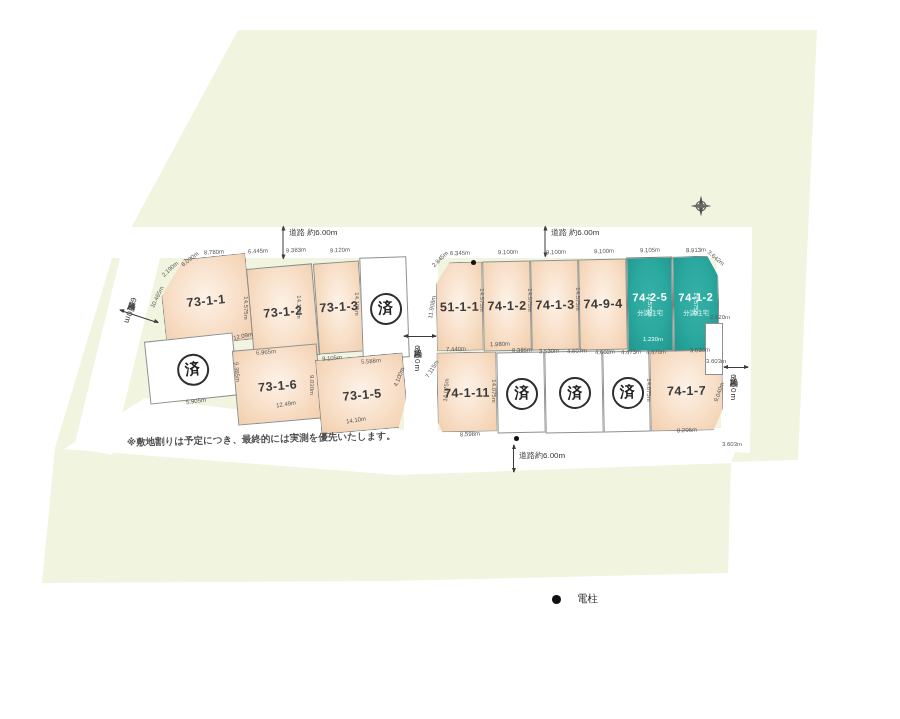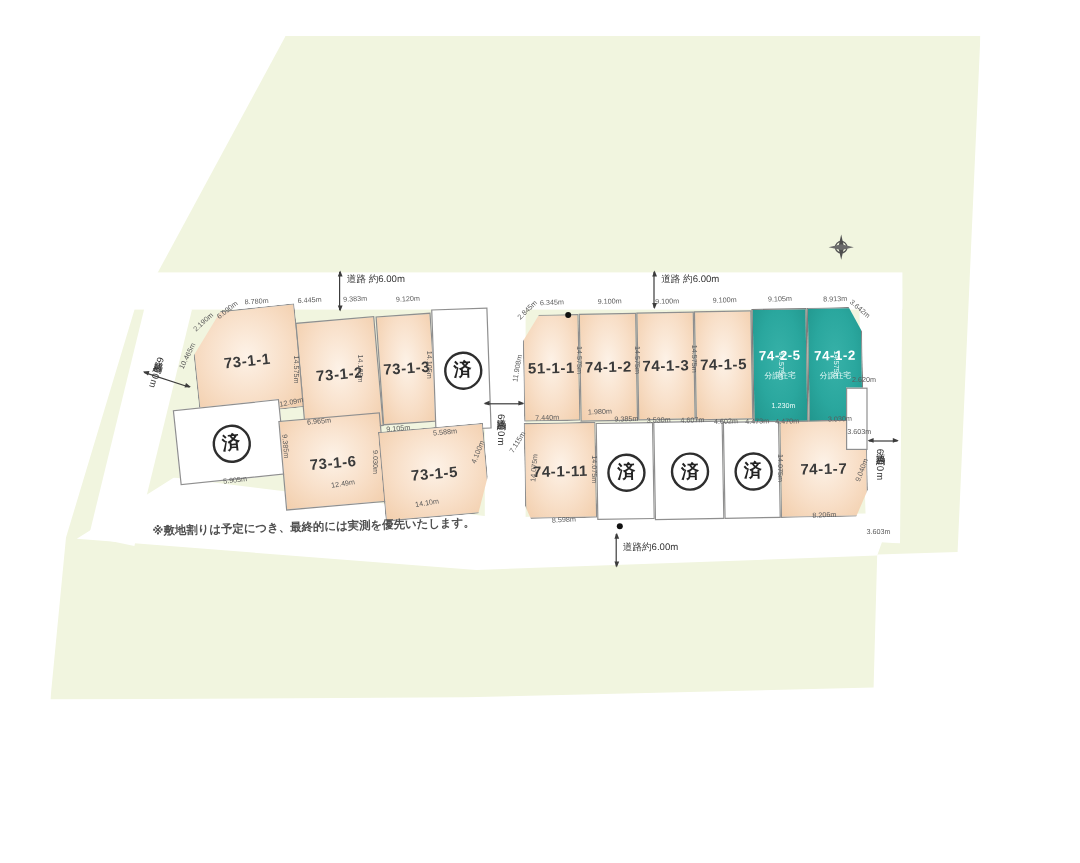--- a/index.html
+++ b/index.html
@@ -72,20 +72,24 @@
 
   <svg class="compass" viewBox="0 0 24 24">
     <circle cx="12" cy="12" r="5.2" fill="none" stroke="#555" stroke-width="1.2"></circle>
     <path d="M12 0.5 L14.6 12 L12 23.5 L9.4 12 Z" fill="#4e4e4e"></path>
     <path d="M0.5 12 L12 9.4 L23.5 12 L12 14.6 Z" fill="#6b6b6b"></path>
   </svg>
 
   <div class="note">※敷地割りは予定につき、最終的には実測を優先いたします。</div>
 
   <div class="legend">
+    <div class="legend-row">
+      <div class="legend-dot"></div>
+      <div class="legend-label">電柱</div>
+    </div>
   </div>
 
 <div class="lot normal z4" style="left: 162px; top: 257px; width: 88px; height: 87px; z-index: 4; transform: rotate(-6deg); clip-path: polygon(30% 0%, 100% 0%, 100% 100%, 0% 100%, 0% 40%);">
       <div class="lot-label">73-1-1</div>
     </div>
     <div class="lot normal z4" style="left: 250px; top: 266px; width: 66px; height: 92px; z-index: 4; transform: rotate(-5deg);">
       <div class="lot-label">73-1-2</div>
     </div>
     <div class="lot normal z4" style="left: 316px; top: 262px; width: 46px; height: 91px; z-index: 4; transform: rotate(-4deg);">
       <div class="lot-label">73-1-3</div>
@@ -105,21 +109,21 @@
     <div class="lot normal z4" style="left: 436px; top: 262px; width: 47px; height: 89px; z-index: 4; transform: rotate(-1deg); clip-path: polygon(30% 0px, 100% 0px, 100% 100%, 0px 100%, 0px 25%);">
       <div class="lot-label">51-1-1</div>
     </div>
     <div class="lot normal z4" style="left: 483px; top: 261px; width: 48px; height: 90px; z-index: 4; transform: rotate(-1deg);">
       <div class="lot-label">74-1-2</div>
     </div>
     <div class="lot normal z4" style="left: 531px; top: 260px; width: 48px; height: 90px; z-index: 4; transform: rotate(-1deg);">
       <div class="lot-label">74-1-3</div>
     </div>
     <div class="lot normal z4" style="left: 579px; top: 259px; width: 48px; height: 91px; z-index: 4; transform: rotate(-1deg);">
-      <div class="lot-label">74-1-5</div>
+      <div class="lot-label">74-9-4</div>
     </div>
     <div class="lot built z4" style="left: 627px; top: 257px; width: 46px; height: 95px; z-index: 4; transform: rotate(-1deg);">
       <div class="lot-label">74-2-5</div>
       <div class="lot-sub">分譲住宅</div>
     </div>
     <div class="lot built z4" style="left: 673px; top: 256px; width: 46px; height: 96px; z-index: 4; transform: rotate(-1deg); clip-path: polygon(0px 0px, 76% 0px, 100% 22%, 100% 100%, 0px 100%);">
       <div class="lot-label">74-1-2</div>
       <div class="lot-sub">分譲住宅</div>
     </div>
     <div class="lot normal z4" style="left: 437px; top: 352px; width: 60px; height: 80px; z-index: 4; transform: rotate(-1deg); clip-path: polygon(0px 0px, 100% 0px, 100% 100%, 8% 100%, 0px 86%);">

